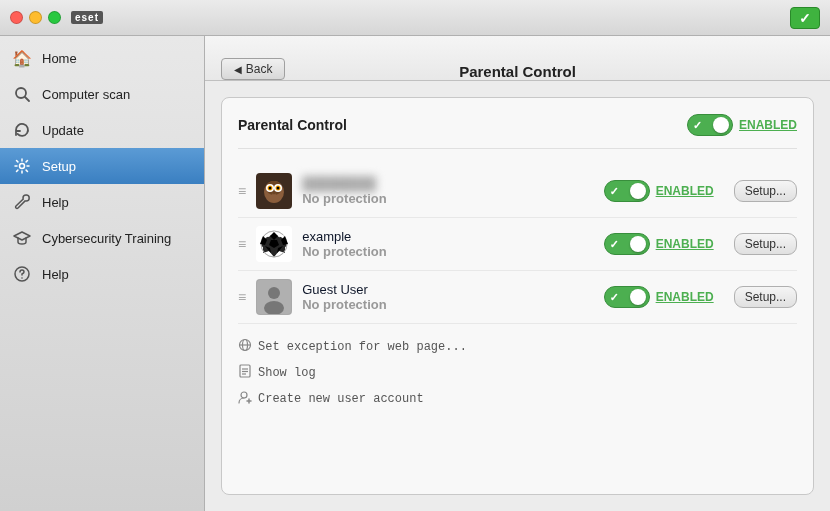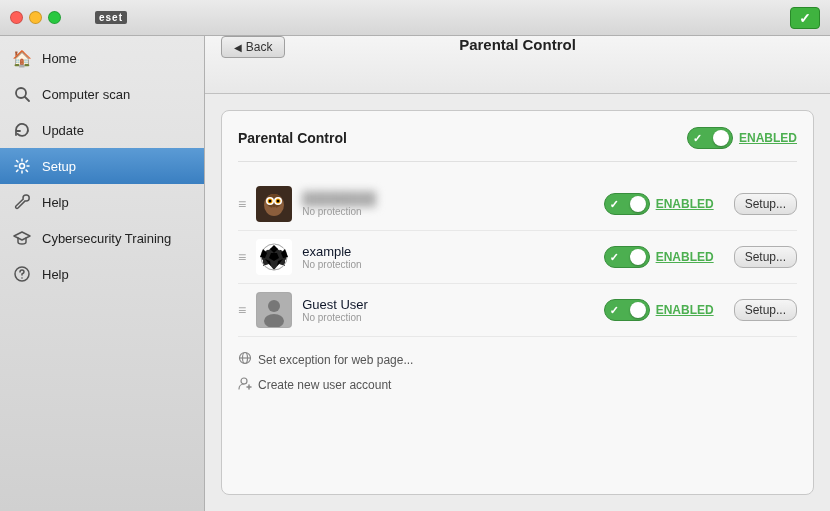--- a/index.html
+++ b/index.html
@@ -37,21 +37,20 @@
     .win-max { background: #28c840; }
 
     .title-bar-logo {
       display: flex;
       align-items: center;
       gap: 6px;
       font-size: 12px;
       font-weight: bold;
       color: #333;
       letter-spacing: 1px;
-      margin-left: 24px;
     }
     .eset-badge {
       background: #555;
       color: white;
       font-size: 10px;
       font-weight: bold;
       padding: 1px 4px;
       border-radius: 2px;
     }
 
@@ -111,25 +110,25 @@
 
     
     .content-area {
       flex: 1;
       background: #ececec;
       display: flex;
       flex-direction: column;
     }
 
     .content-header {
-      height: 58px;
+      height: 45px;
       background: linear-gradient(to bottom, #f5f5f5, #e8e8e8);
       border-bottom: 1px solid #c0c0c0;
       display: flex;
-      align-items: flex-start;
+      align-items: flex-end;
       padding: 0 16px;
       position: relative;
     }
     .back-btn {
       background: linear-gradient(to bottom, #f0f0f0, #d8d8d8);
       border: 1px solid #a0a0a0;
       border-radius: 4px;
       padding: 3px 12px;
       font-size: 12px;
       color: #333;
@@ -244,22 +243,23 @@
     }
     .user-info {
       flex: 1;
     }
     .user-name {
       font-size: 13px;
       font-weight: 500;
       color: #0f172a;
     }
     .user-status {
-      font-size: 10px;
+      font-size: 13px;
       color: #999;
+      font-weight: bold;
     }
     .user-toggle-area {
       display: flex;
       align-items: center;
       gap: 6px;
       width: 120px;
     }
     .setup-btn {
       background: linear-gradient(to bottom, #f5f5f5, #e0e0e0);
       border: 1px solid #b0b0b0;
@@ -285,20 +285,21 @@
       font-size: 22px;
       color: #666;
     }
 
     
     .footer-links {
       margin-top: 12px;
       display: flex;
       flex-direction: column;
       gap: 4px;
+      font-family: Liberation Mono, monospace;
     }
     .footer-link {
       display: flex;
       align-items: center;
       gap: 6px;
       font-size: 12px;
       color: #555;
       cursor: pointer;
       padding: 2px 0;
     }
@@ -497,20 +498,31 @@
               <circle cx="7" cy="7" r="5.5" stroke="#888" stroke-width="1.2"></circle>
               <ellipse cx="7" cy="7" rx="2.5" ry="5.5" stroke="#888" stroke-width="1.2"></ellipse>
               <line x1="1.5" y1="7" x2="12.5" y2="7" stroke="#888" stroke-width="1.2"></line>
             </svg>
           </span>
           <span>Set exception for web page...</span>
         </div>
         <div class="footer-link">
           <span class="footer-link-icon">
             <svg width="14" height="14" viewBox="0 0 14 14" fill="none">
+              <rect x="2" y="1" width="10" height="12" rx="1" stroke="#888" stroke-width="1.2"></rect>
+              <line x1="4" y1="5" x2="10" y2="5" stroke="#888" stroke-width="1.2"></line>
+              <line x1="4" y1="7.5" x2="10" y2="7.5" stroke="#888" stroke-width="1.2"></line>
+              <line x1="4" y1="10" x2="8" y2="10" stroke="#888" stroke-width="1.2"></line>
+            </svg>
+          </span>
+          <span>Show log</span>
+        </div>
+        <div class="footer-link">
+          <span class="footer-link-icon">
+            <svg width="14" height="14" viewBox="0 0 14 14" fill="none">
               <circle cx="6" cy="5" r="3" stroke="#888" stroke-width="1.2"></circle>
               <path d="M1 13c0-2.8 2.2-5 5-5" stroke="#888" stroke-width="1.2" stroke-linecap="round"></path>
               <line x1="11" y1="9" x2="11" y2="13" stroke="#888" stroke-width="1.5" stroke-linecap="round"></line>
               <line x1="9" y1="11" x2="13" y2="11" stroke="#888" stroke-width="1.5" stroke-linecap="round"></line>
             </svg>
           </span>
           <span>Create new user account</span>
         </div>
       </div>
     </div>

